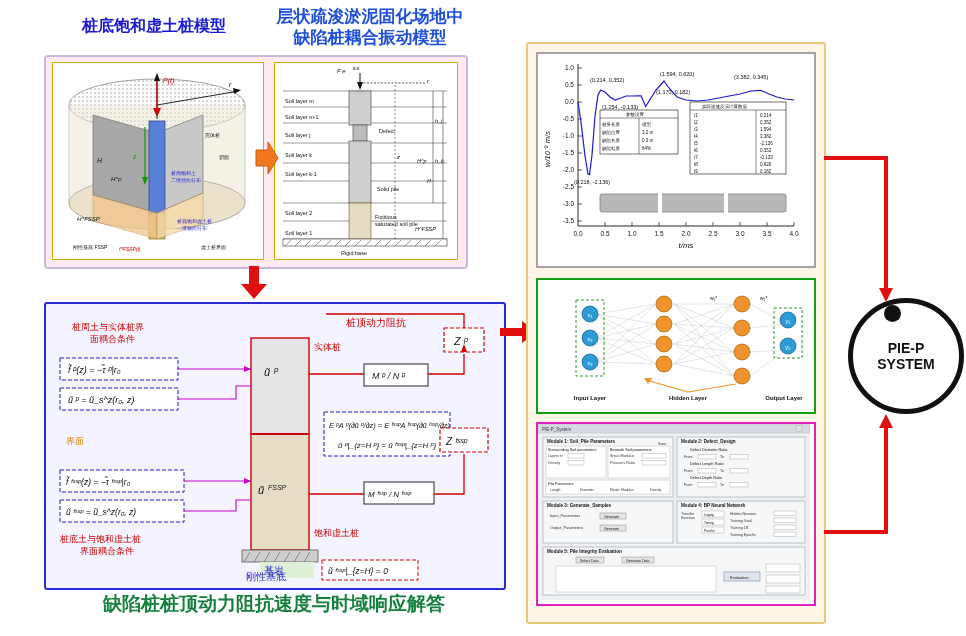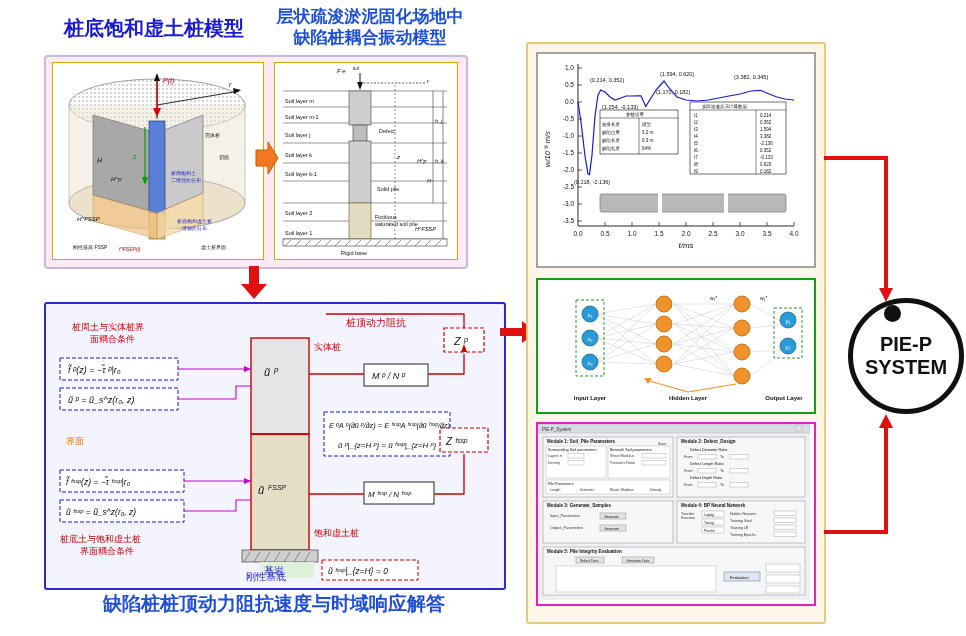--- a/index.html
+++ b/index.html
@@ -3,34 +3,34 @@
 <meta charset="utf-8">
 <style>
   html,body{margin:0;padding:0;}
   body{width:966px;height:636px;background:#ffffff;font-family:"Liberation Sans",sans-serif;position:relative;overflow:hidden;}
   .abs{position:absolute;}
   .ttl{font-weight:bold;text-align:center;line-height:1.25;}
   
   #panel1{left:44px;top:55px;width:420px;height:210px;background:#ffe9f3;border:2px solid #c8b9d8;border-radius:4px;}
   #p1a{left:52px;top:62px;width:210px;height:196px;background:#ffffff;border:1px solid #d8a800;}
   #p1b{left:274px;top:62px;width:182px;height:196px;background:#ffffff;border:1px solid #d8a800;}
-  .t1{left:44px;top:16px;width:220px;color:#1a1ad0;font-size:20px;}
+  .t1{left:44px;top:16px;width:220px;color:#1a1ad0;font-size:16px;}
   .t2{left:262px;top:6px;width:216px;color:#1d4ed8;font-size:17px;}
   
   #panel2{left:44px;top:302px;width:458px;height:284px;background:#f3f4ff;border:2px solid #2a2ad0;border-radius:3px;}
-  .t3{left:44px;top:592px;width:460px;color:#1d4ed8;font-size:19px;}
+  .t3{left:44px;top:592px;width:460px;color:#15803d;font-size:19px;}
   
   #panelR{left:526px;top:42px;width:296px;height:578px;background:#fdf6e6;border:2px solid #e8c97a;border-radius:3px;}
   #rTop{left:536px;top:52px;width:276px;height:212px;background:#ffffff;border:2px solid #a3a3a3;}
   #rMid{left:536px;top:278px;width:276px;height:132px;background:#ffffff;border:2px solid #12a012;}
   #rBot{left:536px;top:422px;width:276px;height:180px;background:#ffffff;border:2px solid #e020c0;}
   .t4{left:556px;top:606px;width:240px;color:#e01010;font-size:15px;}
   
   #sys{left:848px;top:298px;width:106px;height:106px;border:5px solid #111;border-radius:50%;background:#fff;display:flex;flex-direction:column;align-items:center;justify-content:center;}
-  #sys .l{font-size:20px;font-weight:bold;color:#111;line-height:1.15;}
+  #sys .l{font-size:14px;font-weight:bold;color:#111;line-height:1.15;}
   #sysdot{left:884px;top:305px;width:17px;height:17px;border-radius:50%;background:#111;}
   
   .arrow{position:absolute;}
 </style>
 </head>
 <body>
 
 <div class="abs ttl t1">桩底饱和虚土桩模型</div>
 <div class="abs ttl t2" style="white-space:pre-line">层状疏浚淤泥固化场地中
 缺陷桩耦合振动模型</div>

